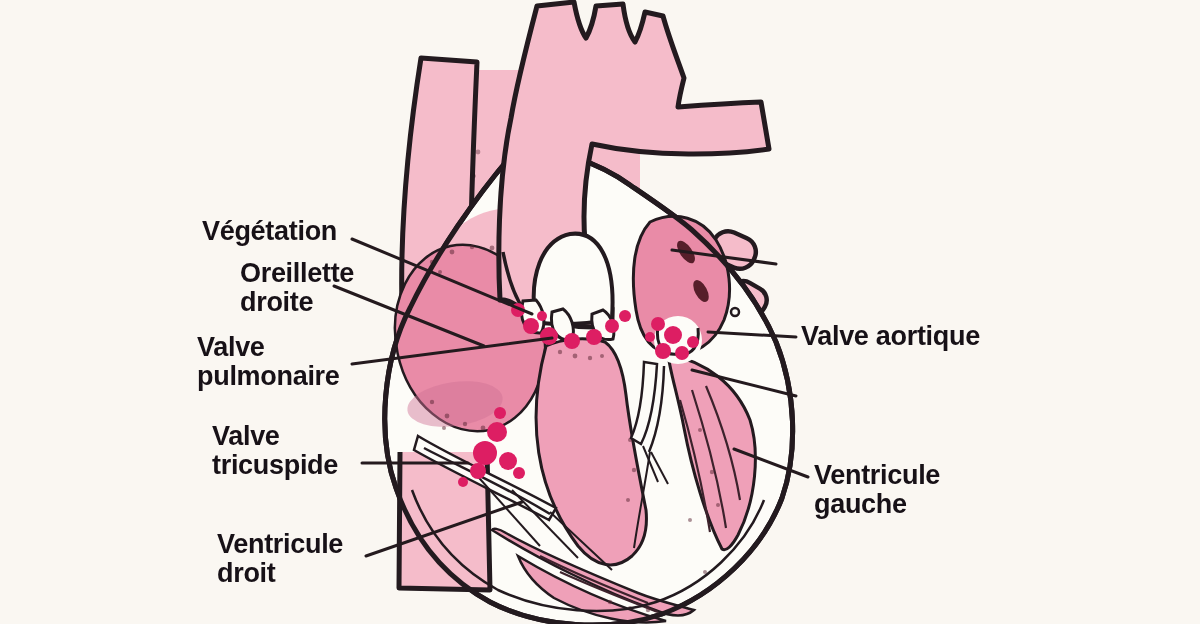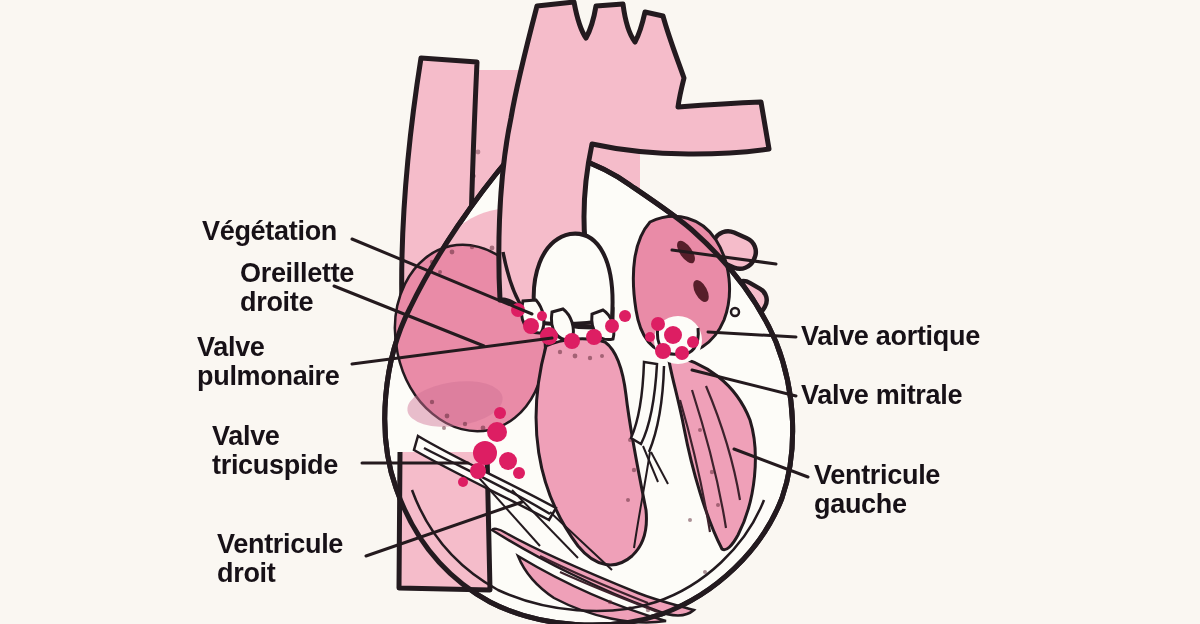--- a/index.html
+++ b/index.html
@@ -268,17 +268,16 @@
 <div class="lbl lbl-vegetation">Végétation</div>
 <div class="lbl lbl-oreillette-droite">Oreillette
 droite</div>
 <div class="lbl lbl-valve-pulmonaire">Valve
 pulmonaire</div>
 <div class="lbl lbl-valve-tricuspide">Valve
 tricuspide</div>
 <div class="lbl lbl-ventricule-droit">Ventricule
 droit</div>
 <div class="lbl lbl-valve-aortique">Valve aortique</div>
-<div class="lbl lbl-valve-mitrale">Valve mitrale</div>
 <div class="lbl lbl-ventricule-gauche">Ventricule
 gauche</div>
 
 </div>
 
 </body></html>

